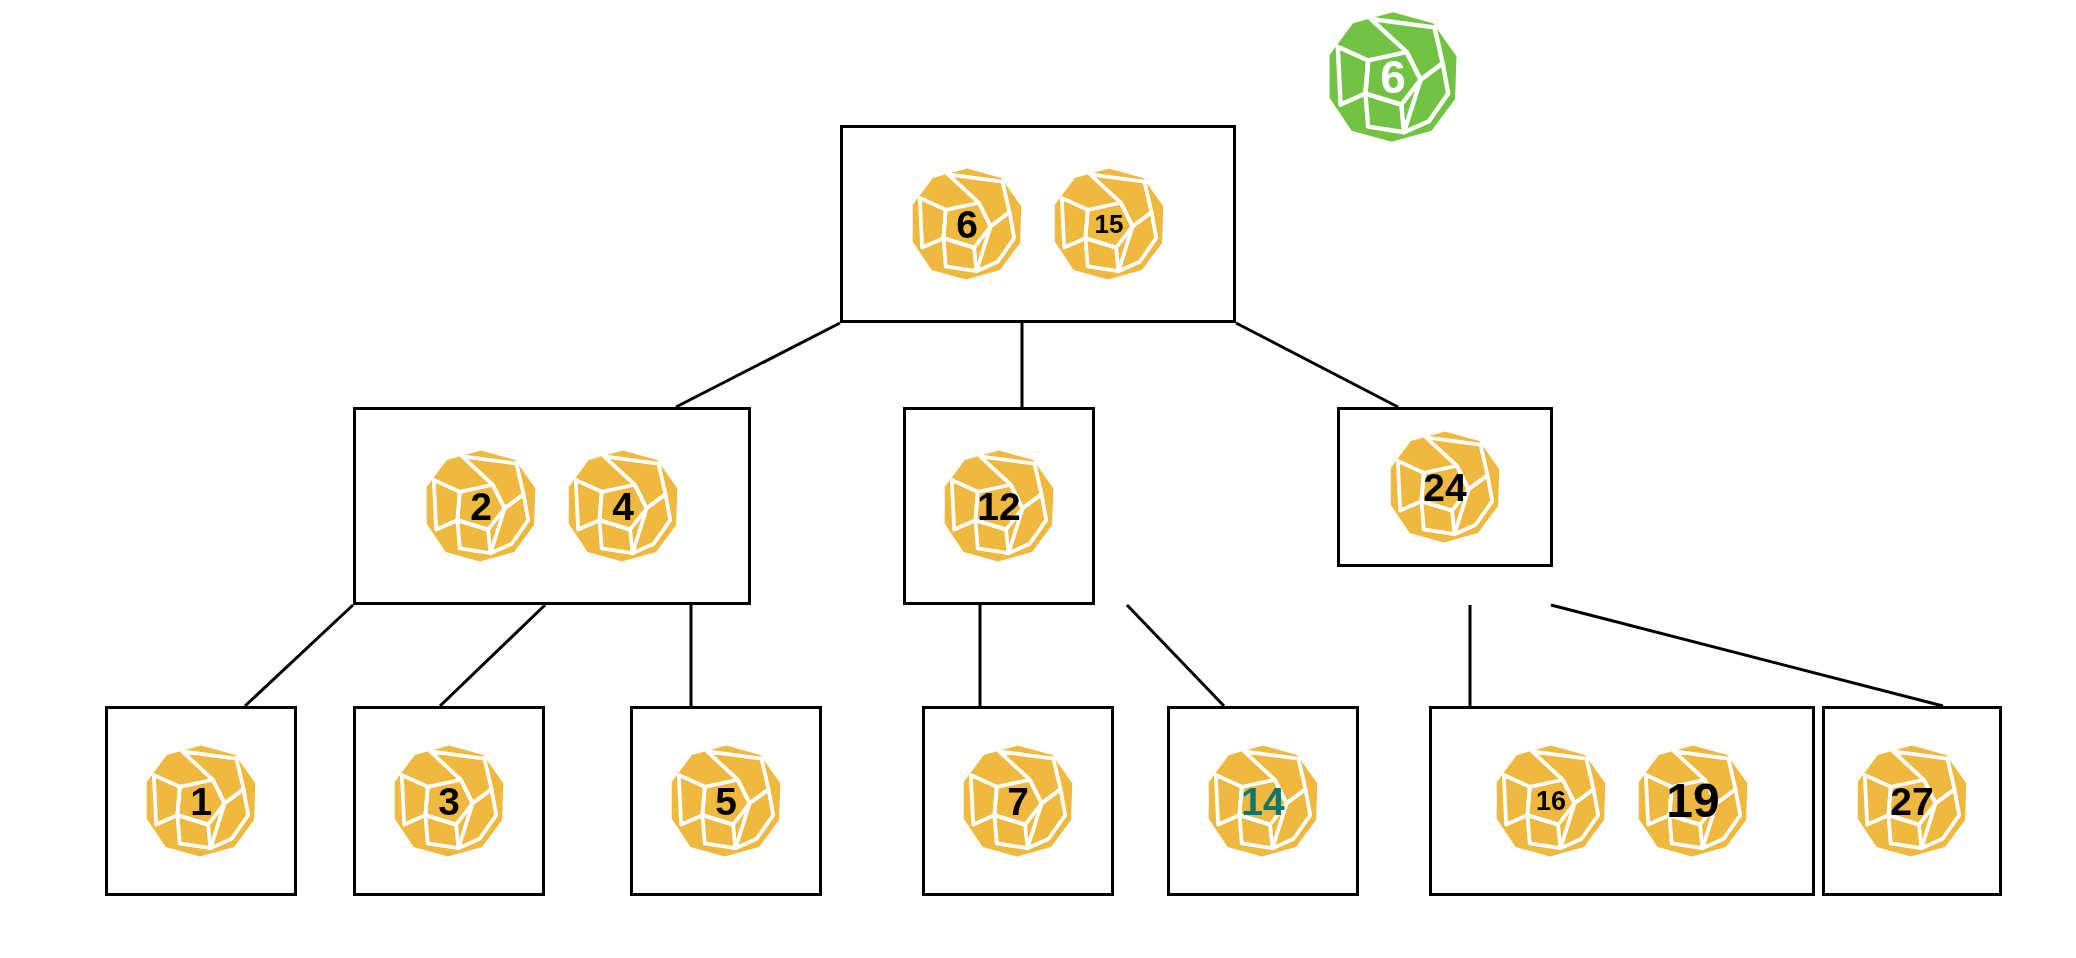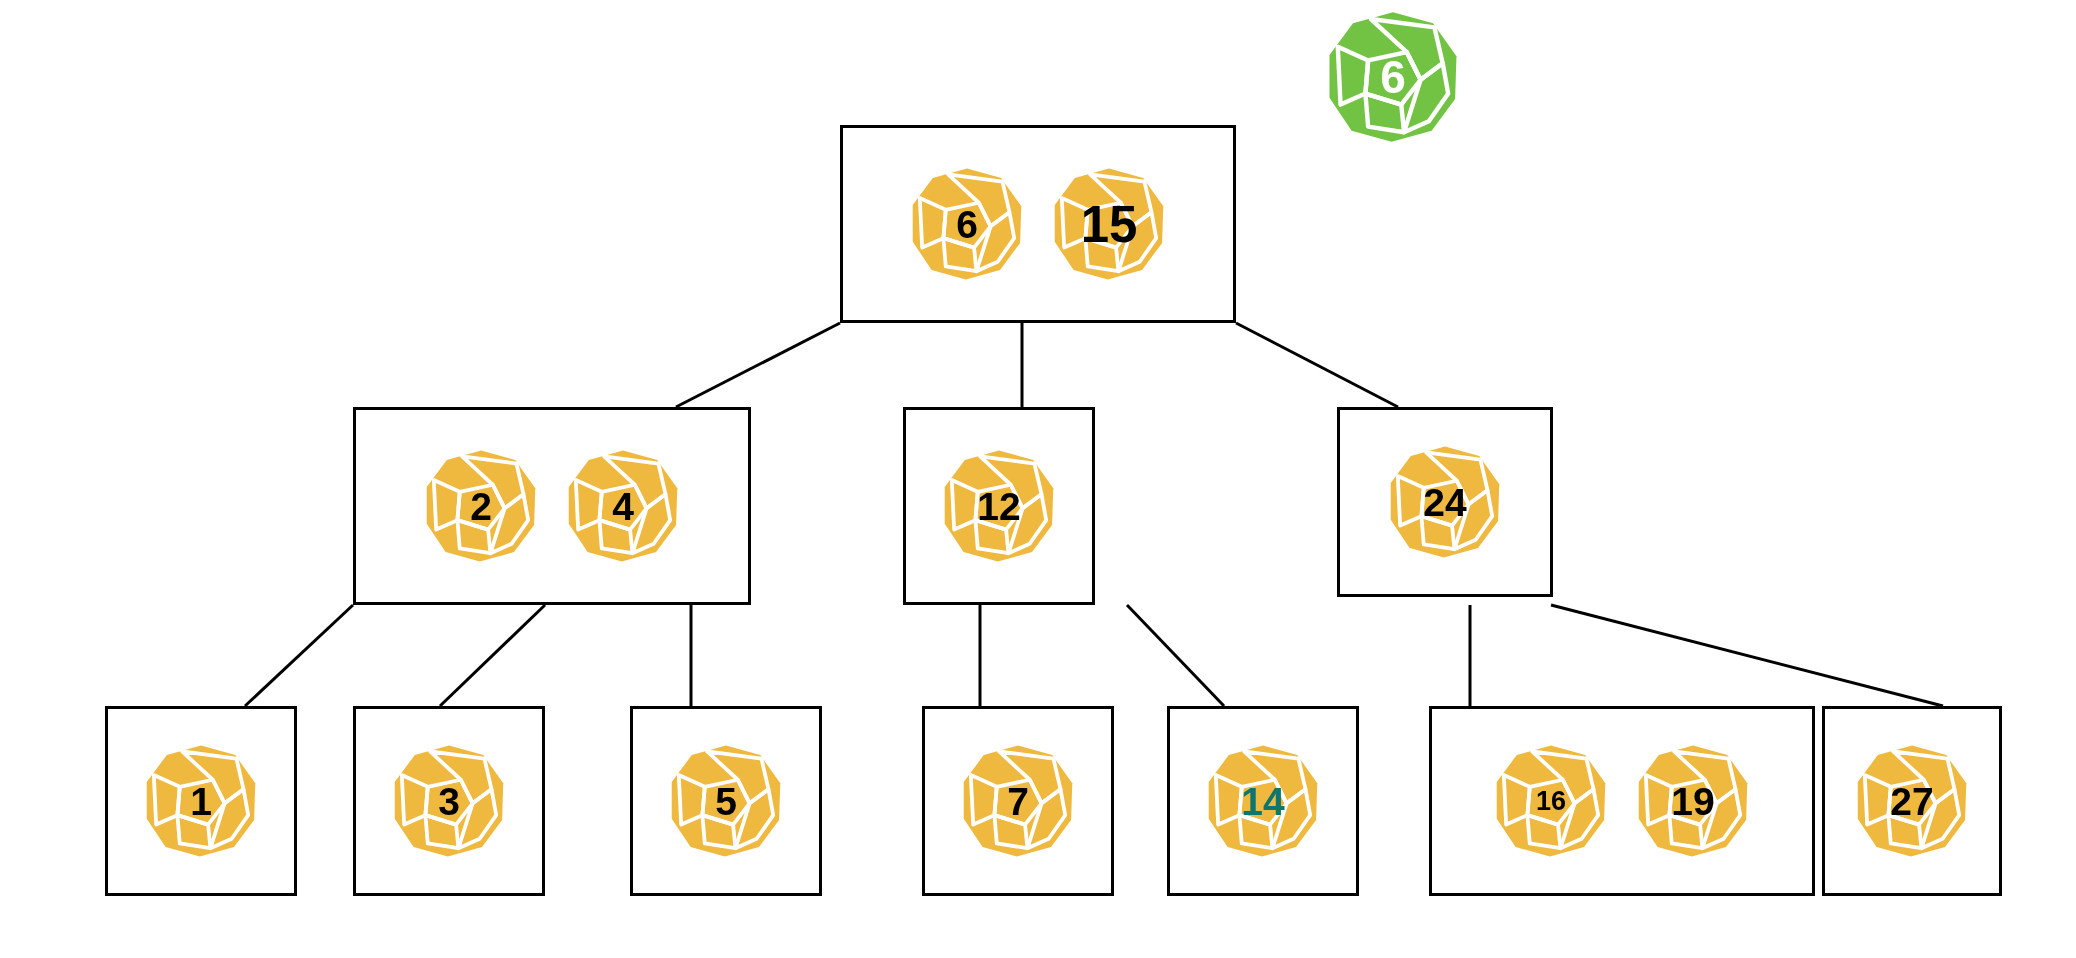--- a/index.html
+++ b/index.html
@@ -96,21 +96,21 @@
           <svg viewBox="0 0 100 100" width="118" height="118">
             <g>
               <polygon points="50,3 79,11 96,35 95,66 78,89 49,97 20,89 4,65 4,34 21,11" fill="#EFB940"></polygon>
               <polygon points="10,28 32,38 30,62 12,70" fill="none" stroke="#ffffff" stroke-width="3.2" stroke-linejoin="round"></polygon>
               <polygon points="32,38 30,62 56,70 70,52 60,32" fill="none" stroke="#ffffff" stroke-width="3.2" stroke-linejoin="round"></polygon>
               <polygon points="34,8 60,32 70,52 86,40 80,14" fill="none" stroke="#ffffff" stroke-width="3.2" stroke-linejoin="round"></polygon>
               <polygon points="30,62 56,70 58,90 32,86" fill="none" stroke="#ffffff" stroke-width="3.2" stroke-linejoin="round"></polygon>
               <polygon points="70,52 86,40 90,62 76,82 58,90" fill="none" stroke="#ffffff" stroke-width="3.2" stroke-linejoin="round"></polygon>
             </g>
           </svg>
-          <span class="key-label" style="font-size: 51px; color: rgb(0, 0, 0);">15</span>
+          <span class="key-label" style="font-size: 26px; color: rgb(0, 0, 0);">15</span>
         </span>
       </div>
       <div class="btree-node" style="left: 353px; top: 407px; width: 398px; height: 198px; border-color: rgb(0, 0, 0);">
         <span class="key-cell" style="width: 118px; height: 118px; margin: 0px 12px;">
           <svg viewBox="0 0 100 100" width="118" height="118">
             <g>
               <polygon points="50,3 79,11 96,35 95,66 78,89 49,97 20,89 4,65 4,34 21,11" fill="#EFB940"></polygon>
               <polygon points="10,28 32,38 30,62 12,70" fill="none" stroke="#ffffff" stroke-width="3.2" stroke-linejoin="round"></polygon>
               <polygon points="32,38 30,62 56,70 70,52 60,32" fill="none" stroke="#ffffff" stroke-width="3.2" stroke-linejoin="round"></polygon>
               <polygon points="34,8 60,32 70,52 86,40 80,14" fill="none" stroke="#ffffff" stroke-width="3.2" stroke-linejoin="round"></polygon>
@@ -142,21 +142,21 @@
               <polygon points="10,28 32,38 30,62 12,70" fill="none" stroke="#ffffff" stroke-width="3.2" stroke-linejoin="round"></polygon>
               <polygon points="32,38 30,62 56,70 70,52 60,32" fill="none" stroke="#ffffff" stroke-width="3.2" stroke-linejoin="round"></polygon>
               <polygon points="34,8 60,32 70,52 86,40 80,14" fill="none" stroke="#ffffff" stroke-width="3.2" stroke-linejoin="round"></polygon>
               <polygon points="30,62 56,70 58,90 32,86" fill="none" stroke="#ffffff" stroke-width="3.2" stroke-linejoin="round"></polygon>
               <polygon points="70,52 86,40 90,62 76,82 58,90" fill="none" stroke="#ffffff" stroke-width="3.2" stroke-linejoin="round"></polygon>
             </g>
           </svg>
           <span class="key-label" style="font-size: 39px; color: rgb(0, 0, 0);">12</span>
         </span>
       </div>
-      <div class="btree-node" style="left: 1337px; top: 407px; width: 216px; height: 190px; border-color: rgb(0, 0, 0); text-align: right;">
+      <div class="btree-node" style="left: 1337px; top: 407px; width: 216px; height: 160px; border-color: rgb(0, 0, 0); text-align: right;">
         <span class="key-cell" style="width: 118px; height: 118px; margin: 0px 12px;">
           <svg viewBox="0 0 100 100" width="118" height="118">
             <g>
               <polygon points="50,3 79,11 96,35 95,66 78,89 49,97 20,89 4,65 4,34 21,11" fill="#EFB940"></polygon>
               <polygon points="10,28 32,38 30,62 12,70" fill="none" stroke="#ffffff" stroke-width="3.2" stroke-linejoin="round"></polygon>
               <polygon points="32,38 30,62 56,70 70,52 60,32" fill="none" stroke="#ffffff" stroke-width="3.2" stroke-linejoin="round"></polygon>
               <polygon points="34,8 60,32 70,52 86,40 80,14" fill="none" stroke="#ffffff" stroke-width="3.2" stroke-linejoin="round"></polygon>
               <polygon points="30,62 56,70 58,90 32,86" fill="none" stroke="#ffffff" stroke-width="3.2" stroke-linejoin="round"></polygon>
               <polygon points="70,52 86,40 90,62 76,82 58,90" fill="none" stroke="#ffffff" stroke-width="3.2" stroke-linejoin="round"></polygon>
             </g>
@@ -257,21 +257,21 @@
           <svg viewBox="0 0 100 100" width="118" height="118">
             <g>
               <polygon points="50,3 79,11 96,35 95,66 78,89 49,97 20,89 4,65 4,34 21,11" fill="#EFB940"></polygon>
               <polygon points="10,28 32,38 30,62 12,70" fill="none" stroke="#ffffff" stroke-width="3.2" stroke-linejoin="round"></polygon>
               <polygon points="32,38 30,62 56,70 70,52 60,32" fill="none" stroke="#ffffff" stroke-width="3.2" stroke-linejoin="round"></polygon>
               <polygon points="34,8 60,32 70,52 86,40 80,14" fill="none" stroke="#ffffff" stroke-width="3.2" stroke-linejoin="round"></polygon>
               <polygon points="30,62 56,70 58,90 32,86" fill="none" stroke="#ffffff" stroke-width="3.2" stroke-linejoin="round"></polygon>
               <polygon points="70,52 86,40 90,62 76,82 58,90" fill="none" stroke="#ffffff" stroke-width="3.2" stroke-linejoin="round"></polygon>
             </g>
           </svg>
-          <span class="key-label" style="font-size: 39px; color: rgb(0, 0, 0);">19</span>
+          <span class="key-label" style="font-size: 48px; color: rgb(0, 0, 0);">19</span>
         </span>
       </div>
       <div class="btree-node" style="left: 1822px; top: 706px; width: 180px; height: 190px; border-color: rgb(0, 0, 0);">
         <span class="key-cell" style="width: 118px; height: 118px; margin: 0px 12px;">
           <svg viewBox="0 0 100 100" width="118" height="118">
             <g>
               <polygon points="50,3 79,11 96,35 95,66 78,89 49,97 20,89 4,65 4,34 21,11" fill="#EFB940"></polygon>
               <polygon points="10,28 32,38 30,62 12,70" fill="none" stroke="#ffffff" stroke-width="3.2" stroke-linejoin="round"></polygon>
               <polygon points="32,38 30,62 56,70 70,52 60,32" fill="none" stroke="#ffffff" stroke-width="3.2" stroke-linejoin="round"></polygon>
               <polygon points="34,8 60,32 70,52 86,40 80,14" fill="none" stroke="#ffffff" stroke-width="3.2" stroke-linejoin="round"></polygon>

